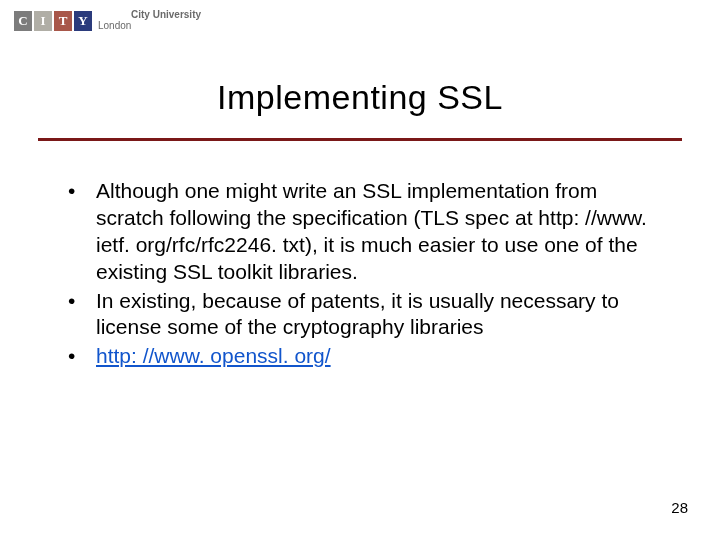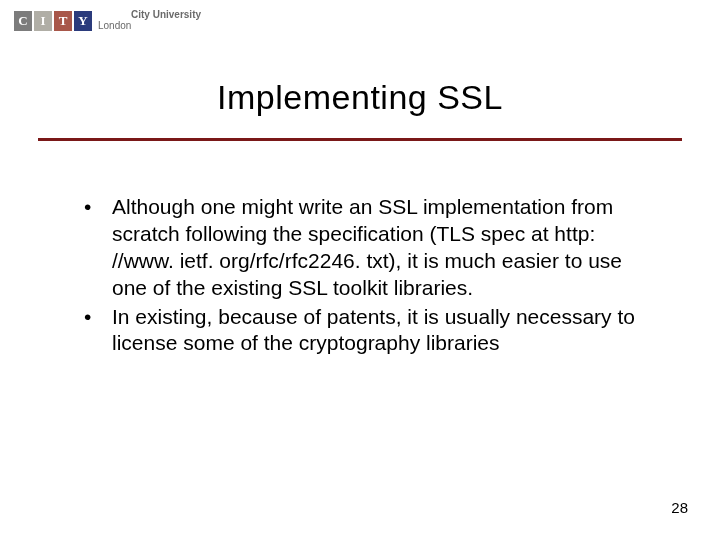--- a/index.html
+++ b/index.html
@@ -66,21 +66,21 @@
     height: 3px;
     background: #7a1818;
   }
   .content {
     position: absolute;
     top: 178px;
     left: 68px;
     width: 590px;
   }
   ul.bullets {
-    margin: 16px;
+    margin: 0;
     padding: 0;
     list-style: none;
   }
   ul.bullets > li {
     position: relative;
     padding-left: 28px;
     font-size: 21px;
     line-height: 1.28;
     margin-bottom: 2px;
   }
@@ -120,16 +120,17 @@
 </div>
 
 <div class="title">Implementing SSL</div>
 
 <div class="rule"></div>
 
 <div class="content">
   <ul class="bullets">
     <li>Although one might write an SSL implementation from scratch following the specification (TLS spec at http: //www. ietf. org/rfc/rfc2246. txt), it is much easier to use one of the existing SSL toolkit libraries.</li>
     <li>In existing, because of patents, it is usually necessary to license some of the cryptography libraries</li>
+    <li><span class="link">http: //www. openssl. org/</span></li>
   </ul>
 </div>
 
 <div class="page-number">28</div>
 
 </body></html>

